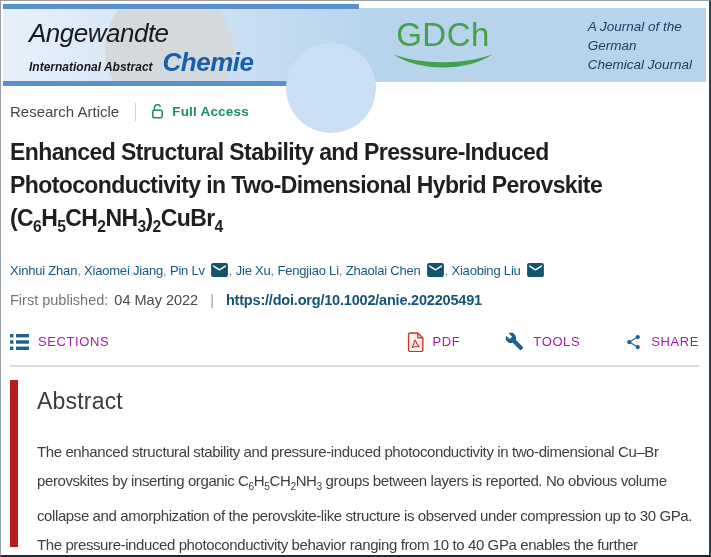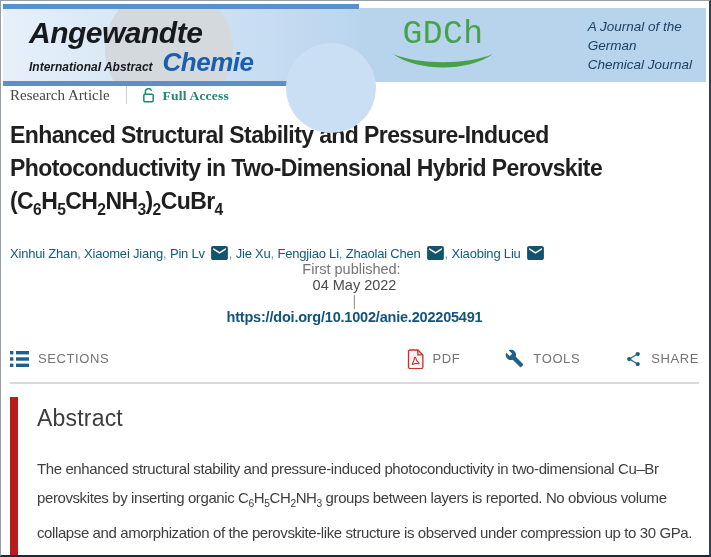--- a/index.html
+++ b/index.html
@@ -9,56 +9,56 @@
 
   
   .banner{display:flex;margin:3px 3px 0 2px;height:82px;}
   .banner-left{position:relative;flex:0 0 356px;overflow:hidden;
     border-top:5px solid #5a90cc;border-bottom:5px solid #5a90cc;
     background:linear-gradient(90deg,#e6f0fa 0%,#cfe2f4 55%,#b9d5ee 100%);}
   .circle{position:absolute;border-radius:50%;}
   .c1{width:128px;height:128px;left:102px;top:-24px;background:#d4d9de;}
   .c2{width:90px;height:90px;left:285px;top:42px;background:#cadff3;}
   .logo-text{position:relative;padding:8px 0 0 26px;}
-  .angewandte{font-style:italic;font-weight:700;font-size:30px;letter-spacing:-.5px;color:#17191c;line-height:32px;}
+  .angewandte{font-style:italic;font-weight:400;font-size:26px;letter-spacing:-.5px;color:#17191c;line-height:32px;}
   .logo-row2{display:flex;align-items:baseline;margin-top:-2px;}
   .intl{font-style:italic;font-weight:700;font-size:12px;color:#17191c;}
   .chemie{font-style:italic;font-weight:700;font-size:26px;letter-spacing:-.5px;color:#1a5fae;margin-left:10px;}
   .banner-right{flex:1;background:#b7d4ec;margin:4px 0;display:flex;align-items:center;
     justify-content:space-between;padding:0 14px 0 32px;}
   .gdch{display:flex;flex-direction:column;align-items:center;}
-  .gdch-text{color:#45a24b;font-size:33px;line-height:32px;letter-spacing:.5px;font-family:Liberation Mono, monospace;}
+  .gdch-text{color:#45a24b;font-size:33px;line-height:32px;letter-spacing:.5px;}
   .gdch-smile{margin-top:1px;}
   .society{font-style:italic;font-size:13.5px;line-height:19px;color:#1c3f63;text-align:left;}
 
   
   .content{padding:0 10px 0 9px;}
-  .meta-row{display:flex;align-items:flex-end;font-size:15px;color:#464646;font-family:Liberation Serif, serif;}
+  .meta-row{margin-top:17px;display:flex;align-items:flex-start;font-size:15px;color:#464646;}
   .meta-divider{width:1px;height:18px;background:#d0d0d0;margin:0 14px 0 16px;}
   .access{display:flex;align-items:center;color:#1b8a70;font-size:13.5px;font-weight:700;letter-spacing:.2px;}
   .access svg{margin-right:7px;}
 
   .title{margin:15px 0 0;max-width:645px;font-size:23px;line-height:33px;font-weight:700;
          letter-spacing:-.6px;color:#1f1f1f;}
   .title sub{font-size:68%;}
 
   .authors{margin-top:20px;font-size:13px;color:#15597a;letter-spacing:-.2px;}
   .authors .author{cursor:pointer;}
   .authors .sep{color:#7b8a94;}
   .authors .env{margin:0 1px 0 6px;vertical-align:-2px;}
 
-  .published-row{font-size:14.5px;display:flex;align-items:center;flex-direction:column;}
+  .published-row{margin-top:14px;font-size:14.5px;display:flex;align-items:center;}
   .pub-label{color:#757575;margin-right:6px;}
   .pub-date{color:#4a4a4a;}
   .pub-divider{color:#9b9b9b;margin:0 12px;}
   .doi{color:#14537c;font-weight:700;text-decoration:none;letter-spacing:-.2px;cursor:pointer;}
 
   .toolbar{margin-top:24px;display:flex;justify-content:space-between;align-items:center;}
   .tb-btn{display:inline-flex;align-items:center;gap:9px;background:none;border:0;padding:0;
-          font-family:inherit;font-size:13px;letter-spacing:.6px;color:#737373;cursor:pointer;}
+          font-family:inherit;font-size:13px;letter-spacing:.6px;color:#a21caf;cursor:pointer;}
   .tb-right{display:flex;align-items:center;gap:45px;}
 
   .rule{margin-top:13px;height:2px;background:#dadada;}
 
   .abstract{margin-top:13px;border-left:8px solid #b91c1c;padding:4px 0 0 19px;height:163px;}
   .abstract h2{margin:4px 0 0;font-size:23px;font-weight:400;color:#3d3d3d;letter-spacing:.2px;}
   .abstract p{margin:22px 0 0;max-width:678px;font-size:15px;line-height:29px;color:#3e3e3e;letter-spacing:-.4px;}
   .abstract p sub{font-size:68%;}
 </style>
 </head>

